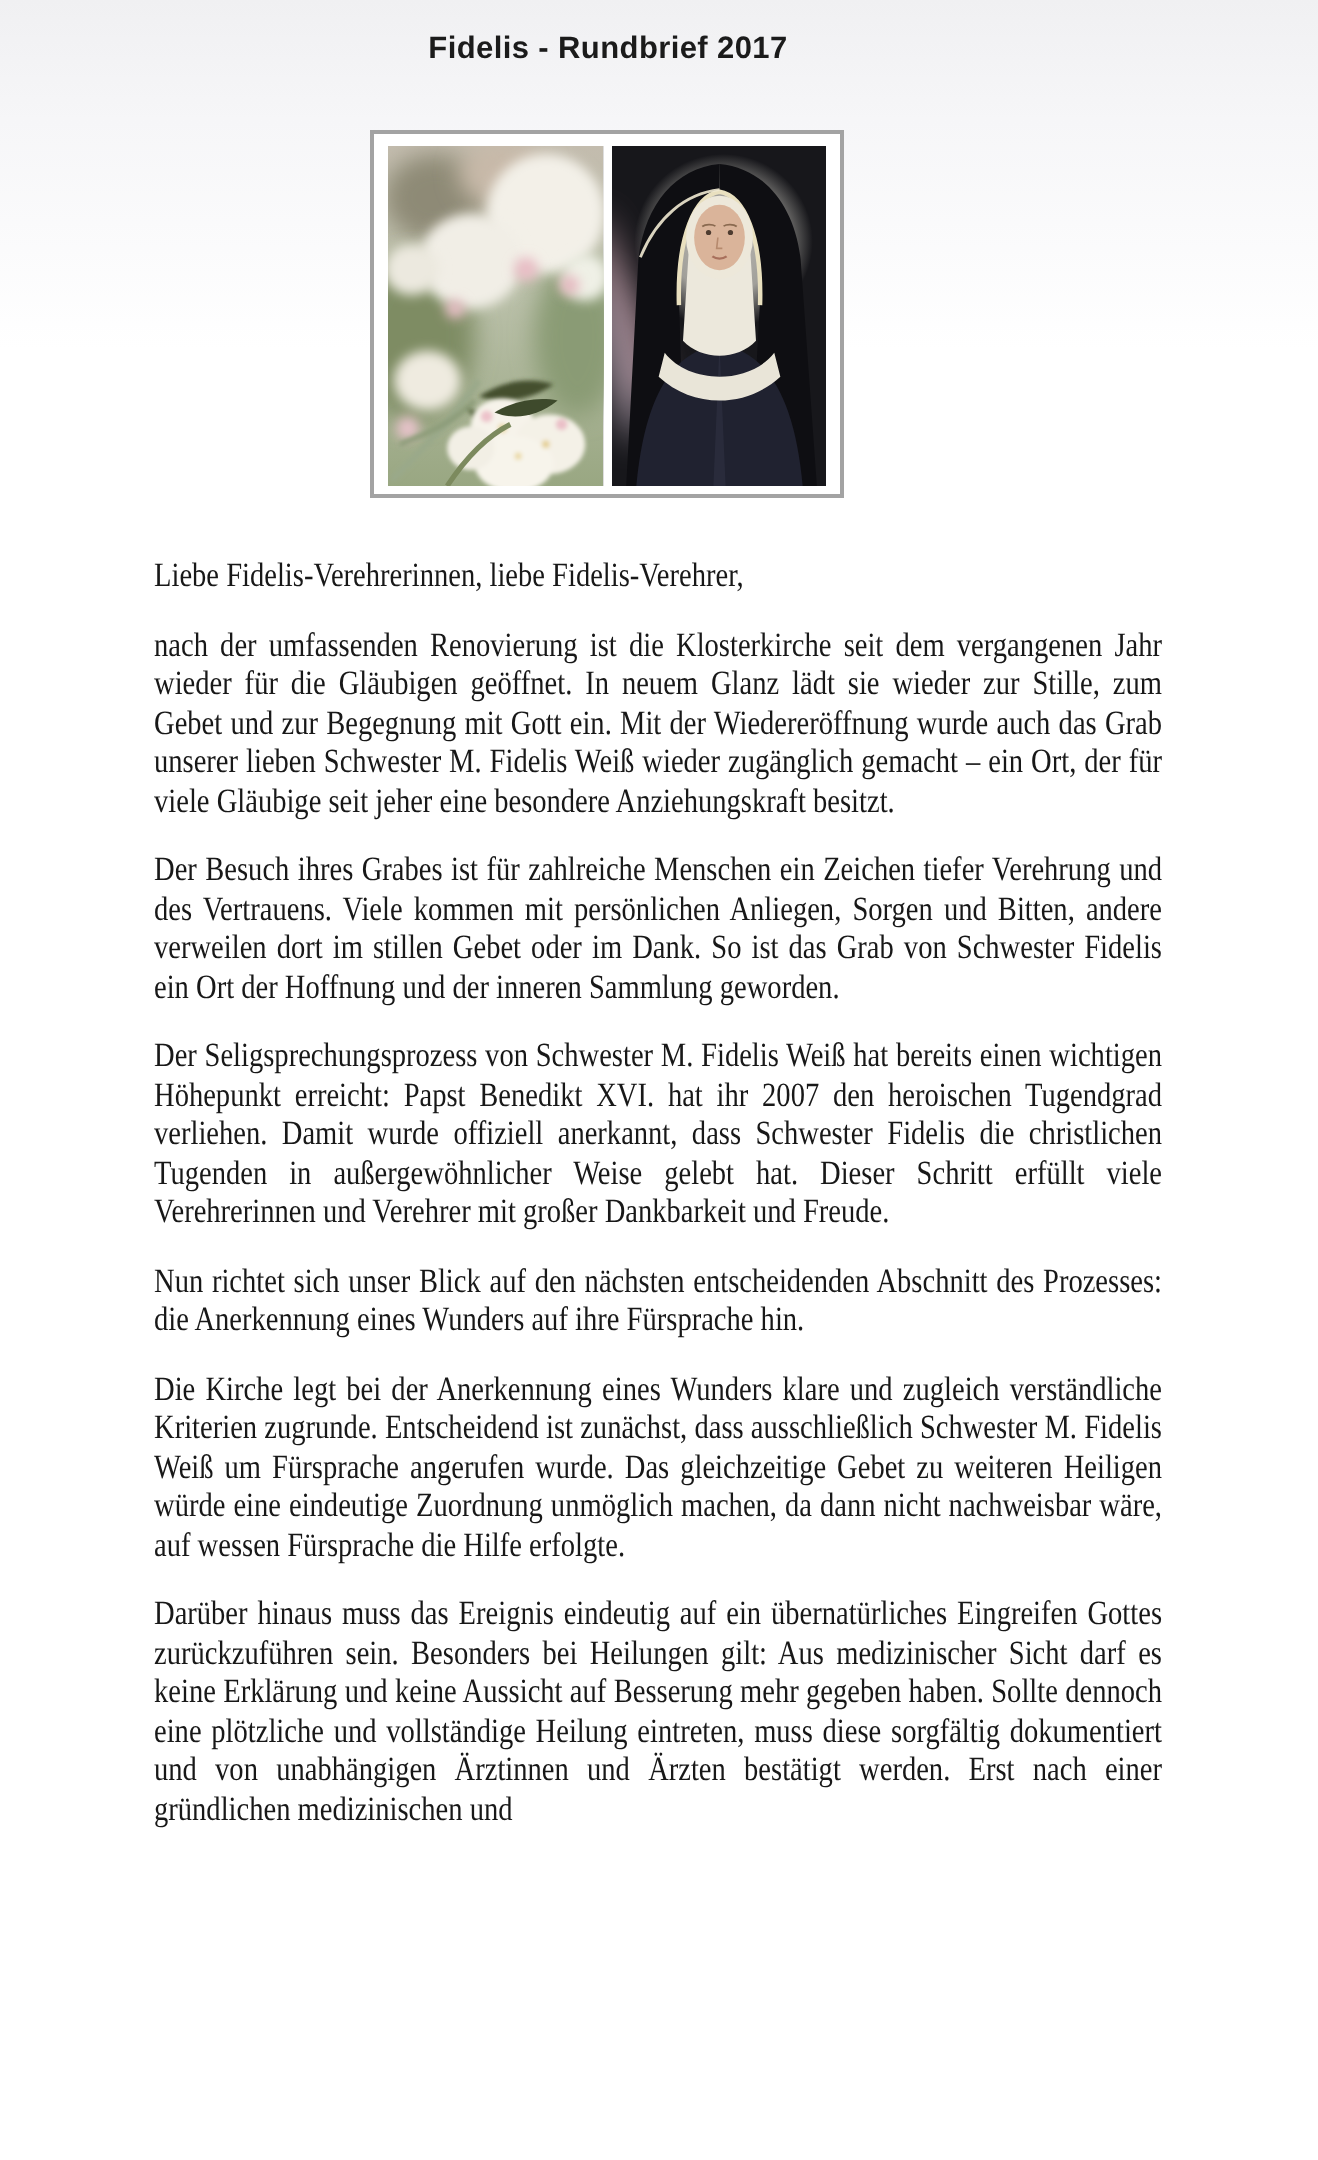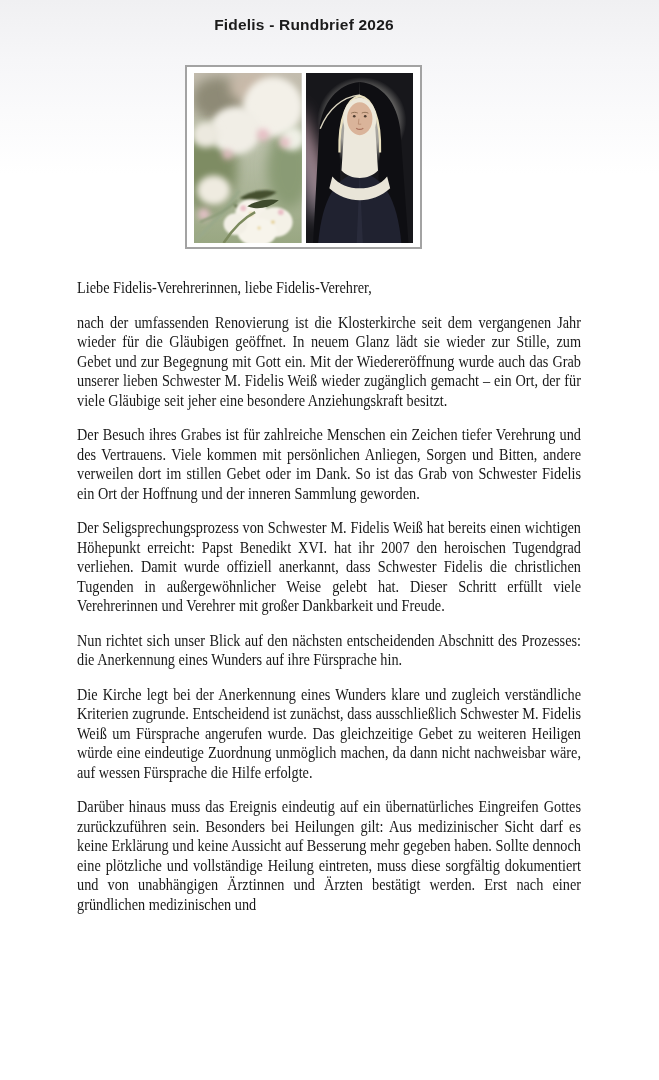--- a/index.html
+++ b/index.html
@@ -67,21 +67,21 @@
   .letter p {
     margin: 0 0 15px 0;
   }
 </style>
 </head>
 <body>
 
 <div class="page">
 
   <div class="title-band">
-    <h1 class="doc-title">Fidelis - Rundbrief 2026</h1>
+    <h1 class="doc-title">Fidelis - Rundbrief 2017</h1>
   </div>
 
   <div class="photo-frame">
 
     <div class="photo" aria-label="white-rhododendron-flowers-photo">
       <svg viewBox="0 0 109 171" preserveAspectRatio="none">
         <defs>
           <filter id="fb6" x="-60%" y="-60%" width="220%" height="220%">
               <feGaussianBlur stdDeviation="6"></feGaussianBlur>
             </filter>

